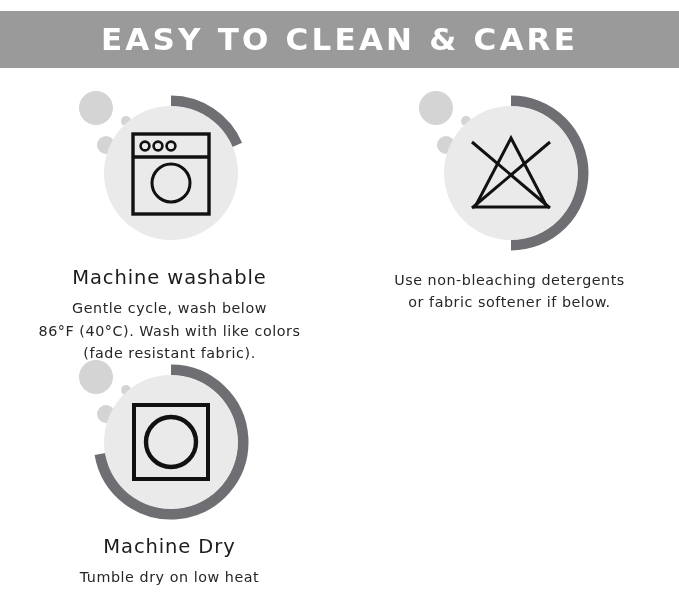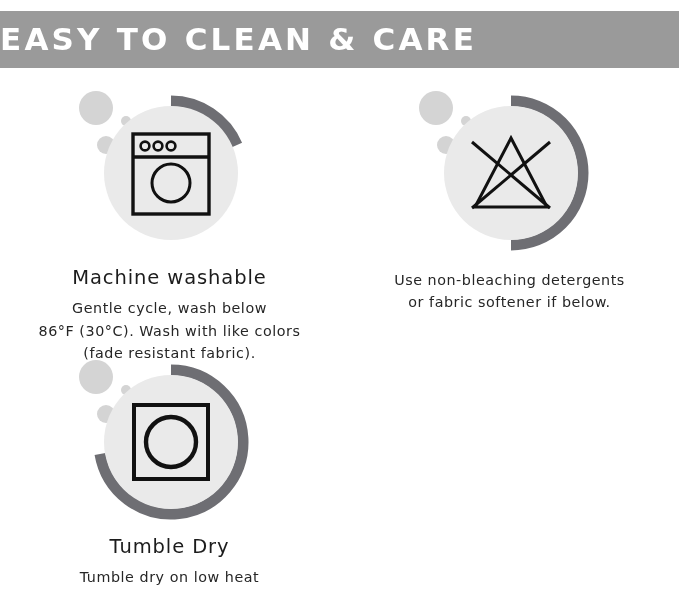--- a/index.html
+++ b/index.html
@@ -19,20 +19,21 @@
   
   .banner {
     position: absolute;
     left: 0;
     top: 11px;
     width: 679px;
     height: 57px;
     background: #9a9a9a;
     display: flex;
     align-items: center;
+    justify-content: center;
   }
   .banner-title {
     color: #ffffff;
     font-size: 31px;
     font-weight: bold;
     letter-spacing: 3.2px;
     line-height: 1;
     white-space: nowrap;
     font-family: "DejaVu Sans", sans-serif;
   }
@@ -119,21 +120,21 @@
         </g>
         <g fill="none" stroke="#111111" stroke-width="2.6">
           <circle cx="75" cy="62" r="4.4"></circle>
           <circle cx="88" cy="62" r="4.4"></circle>
           <circle cx="101" cy="62" r="4.4"></circle>
         </g>
       </svg>
     </div>
     <div class="card-title">Machine washable</div>
     <div class="card-body">Gentle cycle, wash below
-86°F (30°C). Wash with like colors
+86°F (40°C). Wash with like colors
 (fade resistant fabric).</div>
   </div>
 
   <div class="card card-r0c1">
     <div class="medallion">
       <svg width="200" height="178" viewBox="0 0 200 178">
         <circle cx="26" cy="24" r="17" fill="#d4d4d4"></circle>
         <circle cx="56" cy="37" r="5" fill="#d4d4d4"></circle>
         <circle cx="36" cy="61" r="9" fill="#d4d4d4"></circle>
         <path d="M 101 17 A 72 72 0 0 1 101 161" fill="none" stroke="#6e6e73" stroke-width="11"></path>
@@ -156,19 +157,19 @@
         <circle cx="56" cy="37" r="5" fill="#d4d4d4"></circle>
         <circle cx="36" cy="61" r="9" fill="#d4d4d4"></circle>
         <path d="M 101 17 A 72 72 0 1 1 30 101" fill="none" stroke="#6e6e73" stroke-width="11"></path>
         <circle cx="101" cy="89" r="67" fill="#eaeaea"></circle>
         <g stroke="#111111" fill="none">
           <rect x="64" y="52" width="74" height="74" stroke-width="4"></rect>
           <circle cx="101" cy="89" r="25" stroke-width="4.4"></circle>
         </g>
       </svg>
     </div>
-    <div class="card-title">Tumble Dry</div>
+    <div class="card-title">Machine Dry</div>
     <div class="card-body left-align">Tumble dry on low heat
 or no heat setting</div>
   </div>
 
 
 </div>
 
 </body></html>

